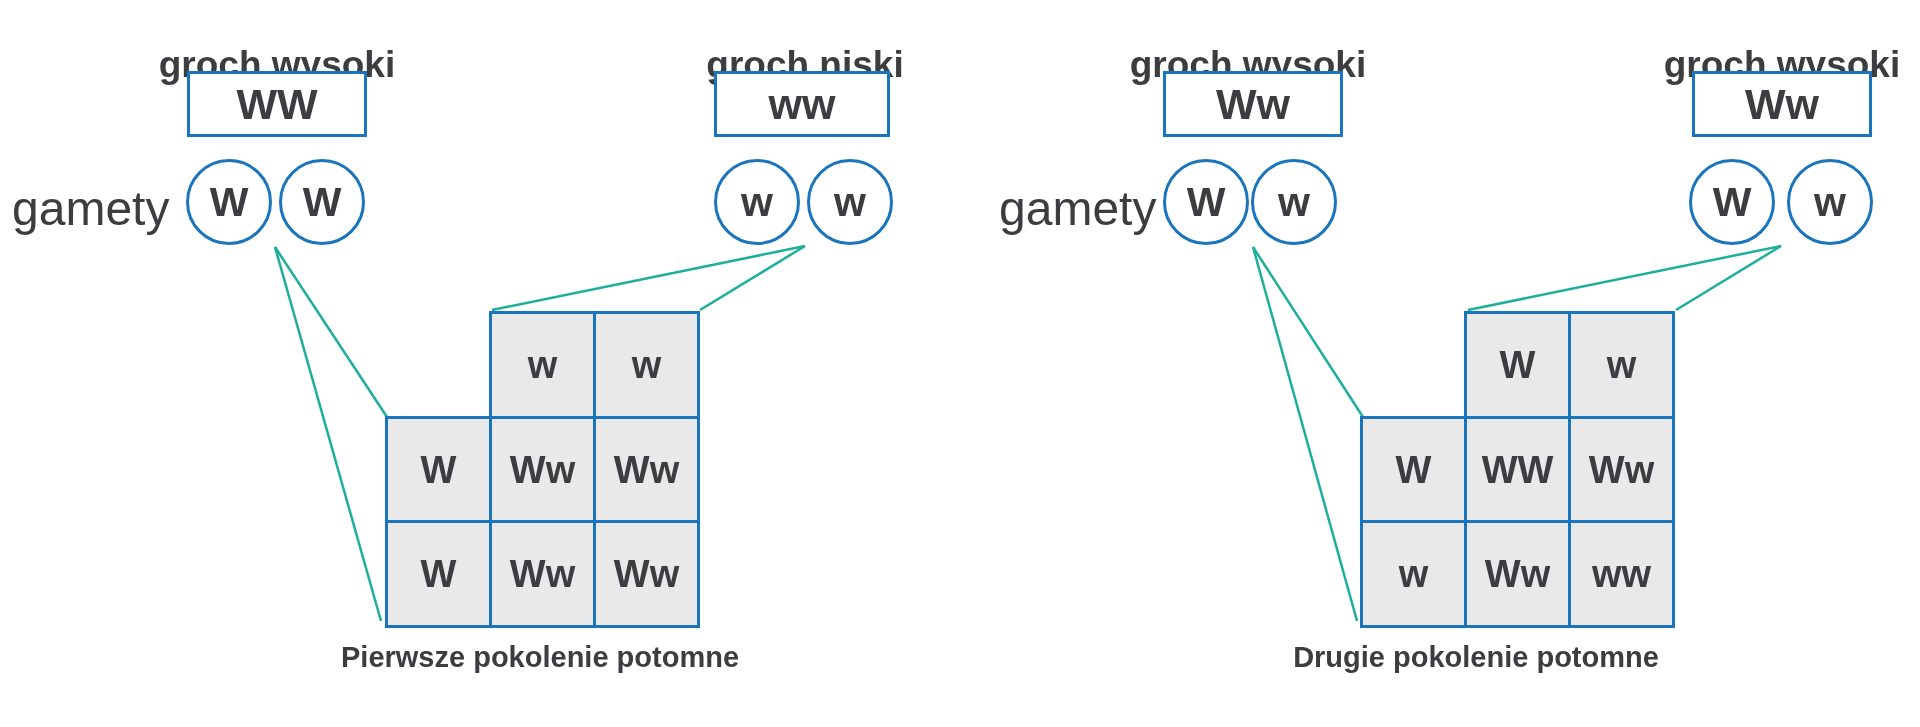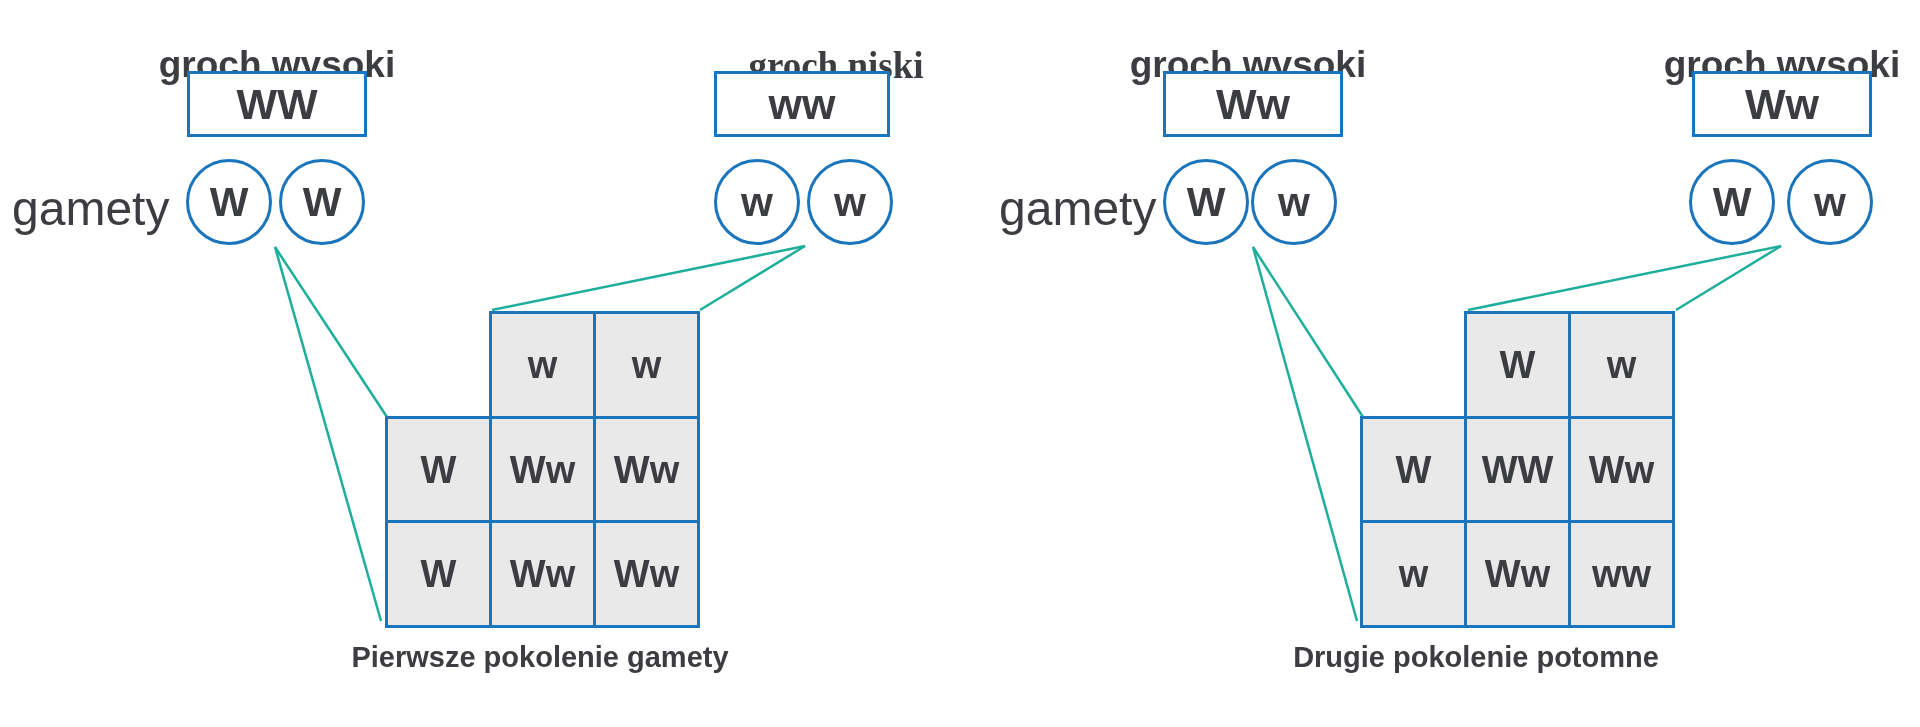--- a/index.html
+++ b/index.html
@@ -73,21 +73,21 @@
     <line class="connector" x1="275" y1="247" x2="381" y2="621"></line>
     <line class="connector" x1="805" y1="246" x2="492" y2="310"></line>
     <line class="connector" x1="805" y1="246" x2="700" y2="310"></line>
     <line class="connector" x1="1253" y1="247" x2="1363" y2="417"></line>
     <line class="connector" x1="1253" y1="247" x2="1357" y2="621"></line>
     <line class="connector" x1="1781" y1="246" x2="1468" y2="310"></line>
     <line class="connector" x1="1781" y1="246" x2="1676" y2="310"></line>
   </svg>
 
   <div class="title" style="left:97px;">groch wysoki</div>
-  <div class="title" style="left:656px;font-family:Liberation Serif, serif;">groch niski</div>
+  <div class="title" style="left:625px;">groch niski</div>
 
   <div class="geno-box" style="left:187px; width:180px;">WW</div>
   <div class="geno-box" style="left:714px; width:176px;">ww</div>
 
   <div class="gametes-label" style="left:12px;">gamety</div>
 
   <div class="gamete" style="left:186px;">W</div>
   <div class="gamete" style="left:279px;">W</div>
   <div class="gamete" style="left:714px;">w</div>
   <div class="gamete" style="left:807px;">w</div>
@@ -98,21 +98,21 @@
 
     <div class="pcell" style="left:0; top:105px;">W</div>
     <div class="pcell" style="left:104px; top:105px;">Ww</div>
     <div class="pcell" style="left:208px; top:105px;">Ww</div>
 
     <div class="pcell" style="left:0; top:209px;">W</div>
     <div class="pcell" style="left:104px; top:209px;">Ww</div>
     <div class="pcell" style="left:208px; top:209px;">Ww</div>
   </div>
 
-  <div class="caption" style="left:330px;">Pierwsze pokolenie gamety</div>
+  <div class="caption" style="left:330px;">Pierwsze pokolenie potomne</div>
 
   <div class="title" style="left:1068px;">groch wysoki</div>
   <div class="title" style="left:1602px;">groch wysoki</div>
 
   <div class="geno-box" style="left:1163px; width:180px;">Ww</div>
   <div class="geno-box" style="left:1692px; width:180px;">Ww</div>
 
   <div class="gametes-label" style="left:999px;">gamety</div>
 
   <div class="gamete" style="left:1163px;">W</div>

